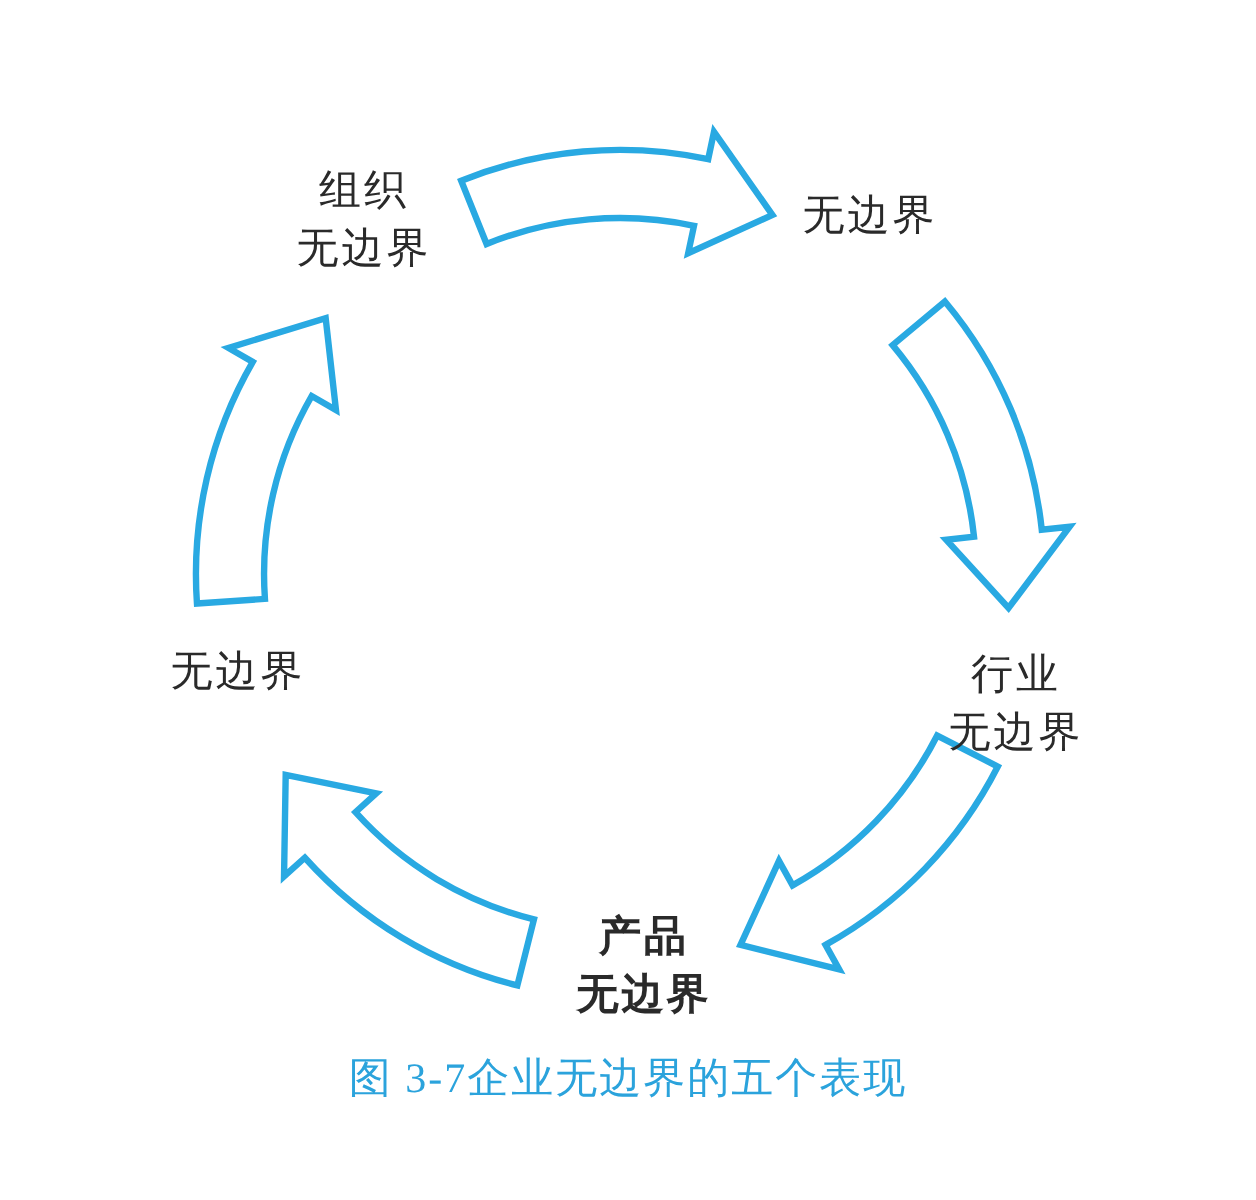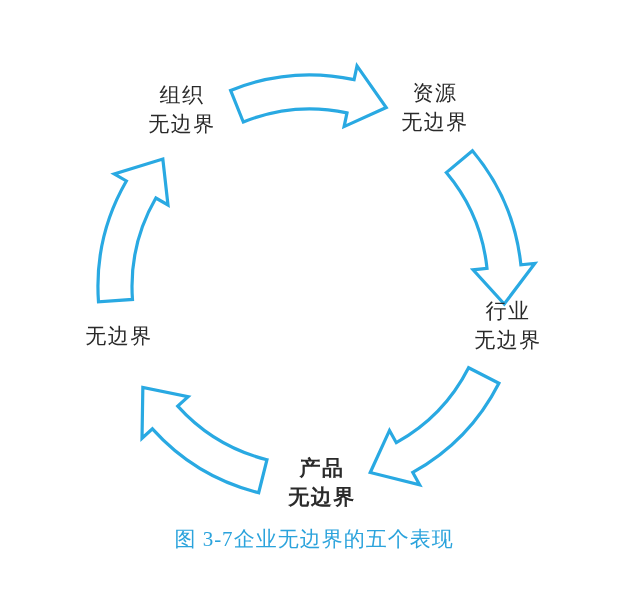--- a/index.html
+++ b/index.html
@@ -79,25 +79,24 @@
     <use href="#block-arrow" transform="rotate(216 310 287)"></use>
     <use href="#block-arrow" transform="rotate(288 310 287)"></use>
   </svg>
 
   <div class="node-label" style="left:182px; top:110px;">
     <span>组织</span>
     <span>无边界</span>
   </div>
 
   <div class="node-label" style="left:435px; top:108px;">
-    <span>资源</span>
     <span>无边界</span>
   </div>
 
-  <div class="node-label" style="left:508px; top:326px;">
+  <div class="node-label" style="left:508px; top:352px;">
     <span>行业</span>
     <span>无边界</span>
   </div>
 
   <div class="node-label" style="left:322px; top:483px;font-weight:bold;">
     <span>产品</span>
     <span>无边界</span>
   </div>
 
   <div class="node-label" style="left:119px; top:336px;">

